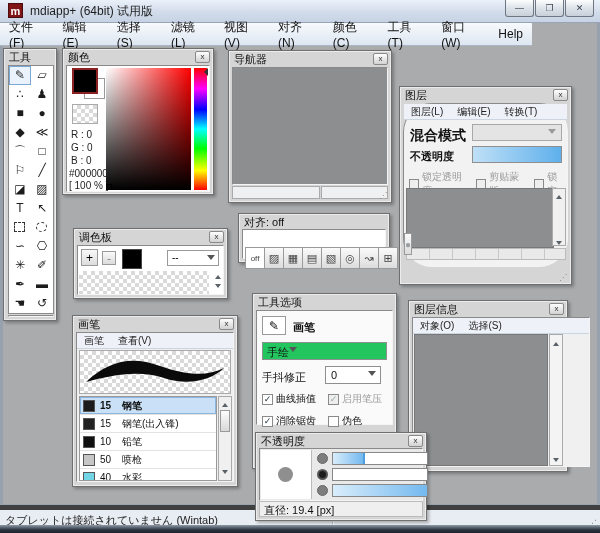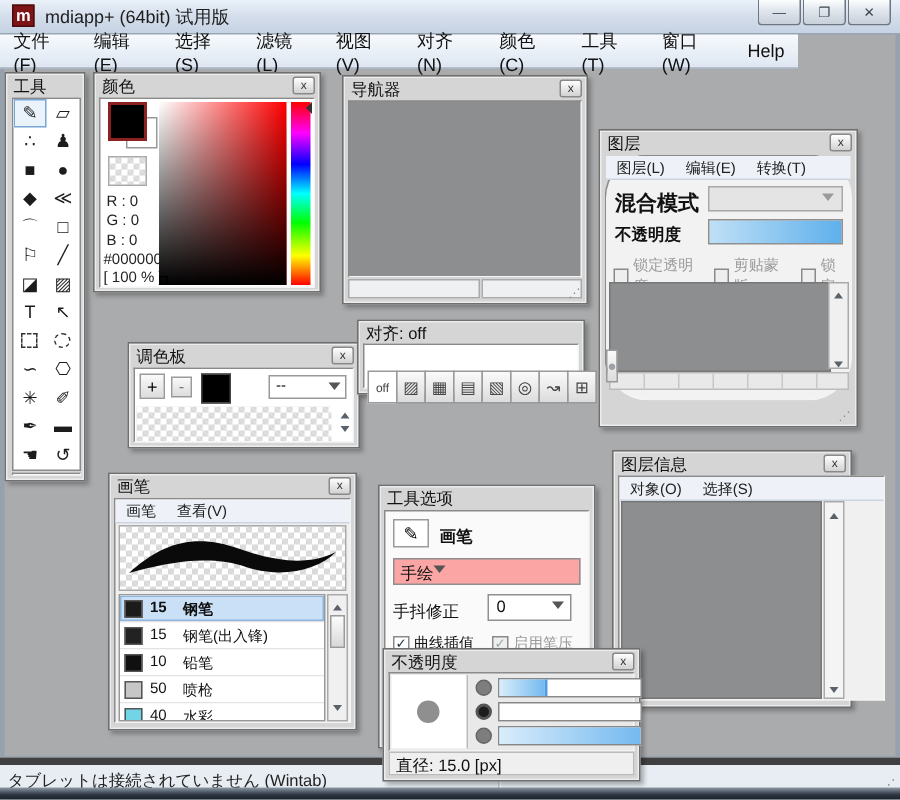--- a/index.html
+++ b/index.html
@@ -210,21 +210,21 @@
           <span style="width:22px;border-right:1px solid #c8c8c8;"></span>
           <span style="width:22px;border-right:1px solid #c8c8c8;"></span>
           <span style="width:22px;border-right:1px solid #c8c8c8;"></span>
           <span style="width:22px;border-right:1px solid #c8c8c8;"></span>
       </div>
       <div style="position:absolute;left:2px;top:158px;width:160px;height:3px;"></div>
     </div>
     <div style="position:absolute;right:4px;bottom:2px;font-size:8px;color:#8a8a8a;">⋰</div>
   </div>
 
-  <div class="panel" style="left:73px;top:228px;width:155px;height:71px;margin-left:12px;">
+  <div class="panel" style="left:73px;top:228px;width:155px;height:71px;">
     <div class="ptitle">调色板</div>
     <div class="pclose">x</div>
     <div class="inset" style="left:3px;top:16px;width:147px;height:50px;">
       <div class="sbtn" style="position:absolute;left:3px;top:3px;width:17px;height:17px;font-size:12px;">+</div>
       <div class="sbtn" style="position:absolute;left:24px;top:5px;width:14px;height:14px;font-size:11px;color:#777;">-</div>
       <div style="position:absolute;left:44px;top:3px;width:18px;height:18px;background:#000;border:1px solid #444;"></div>
       <div style="position:absolute;right:4px;top:4px;width:52px;height:16px;background:#fff;border:1px solid #999;display:flex;justify-content:space-between;box-sizing:border-box;">
         <span style="font-size:10px;margin-left:4px;line-height:14px;">--</span>
         <span class="dda" style="margin-right:3px;"></span>
       </div>
@@ -248,26 +248,26 @@
           <div class="sbtn" style="width: 20px; height: 22px; font-size: 11px; color: rgb(68, 68, 68); margin-left: -1px;">▤</div>
           <div class="sbtn" style="width: 20px; height: 22px; font-size: 11px; color: rgb(68, 68, 68); margin-left: -1px;">▧</div>
           <div class="sbtn" style="width: 20px; height: 22px; font-size: 11px; color: rgb(68, 68, 68); margin-left: -1px;">◎</div>
           <div class="sbtn" style="width: 20px; height: 22px; font-size: 11px; color: rgb(68, 68, 68); margin-left: -1px;">↝</div>
           <div class="sbtn" style="width: 20px; height: 22px; font-size: 11px; color: rgb(68, 68, 68); margin-left: -1px;">⊞</div>
         </div>
       <div class="sbtn" style="width:20px;height:22px;margin-left:6px;font-size:10px;color:#9aa0a6;">●</div>
     </div>
   </div>
 
-  <div class="panel" style="left:252px;top:293px;width:145px;height:176px;margin-top:30px;">
+  <div class="panel" style="left:252px;top:293px;width:145px;height:176px;">
     <div class="ptitle">工具选项</div>
     <div class="inset" style="left:3px;top:16px;width:137px;height:115px;background:#fafafa;">
       <div class="sbtn" style="position:absolute;left:5px;top:5px;width:24px;height:19px;font-size:12px;background:#fff;">✎</div>
       <div style="position:absolute;left:36px;top:9px;font-size:11px;font-weight:bold;color:#111;">画笔</div>
-      <div style="position:absolute;left:5px;top:31px;width:125px;height:18px;background:#fca5a5;border:1px solid #8f8f8f;display:flex;justify-content:flex-start;box-sizing:border-box;">
+      <div style="position:absolute;left:5px;top:31px;width:125px;height:18px;background:#22c55e;border:1px solid #8f8f8f;display:flex;justify-content:flex-start;box-sizing:border-box;">
         <span class="seltxt" style="margin:2px 0 0 4px;">手绘</span>
         <span class="dda" style="margin-right:4px;"></span>
       </div>
       <div style="position:absolute;left:5px;top:59px;font-size:11px;color:#111;">手抖修正</div>
       <div style="position:absolute;left:68px;top:55px;width:56px;height:18px;background:#fff;border:1px solid #8f8f8f;display:flex;justify-content:space-between;box-sizing:border-box;">
         <span class="seltxt" style="margin:2px 0 0 5px;">0</span>
         <span class="dda" style="margin-right:4px;"></span>
       </div>
       <div style="position:absolute;left:5px;top:81px;width:128px;display:grid;grid-template-columns:66px 66px;row-gap:8px;">
           <div class="chk checked">
@@ -374,21 +374,21 @@
             <div class="track"></div>
           </div>
           <div class="srow">
             <span class="radio" style="background: rgb(125, 125, 125); border: 1px solid rgb(102, 102, 102);"></span>
             <div class="track">
               <div class="fill" style="width: 100%;"></div>
             </div>
           </div>
         </div>
     </div>
-    <div style="position:absolute;left:3px;top:68px;width:164px;height:16px;background:#efefef;border:1px solid #bbb;font-size:11px;color:#111;padding:1px 0 0 4px;box-sizing:border-box;">直径: 15.0 [px]</div>
+    <div style="position:absolute;left:3px;top:68px;width:164px;height:16px;background:#efefef;border:1px solid #bbb;font-size:11px;color:#111;padding:1px 0 0 4px;box-sizing:border-box;">直径: 19.4 [px]</div>
   </div>
 
   <div id="statusbar">
     <div id="statustext">タブレットは接続されていません (Wintab)</div>
     <div class="ssep" style="left:332px;"></div>
     <div id="grip">⋰</div>
   </div>
   <div id="winbottom"></div>
 
 </div>

